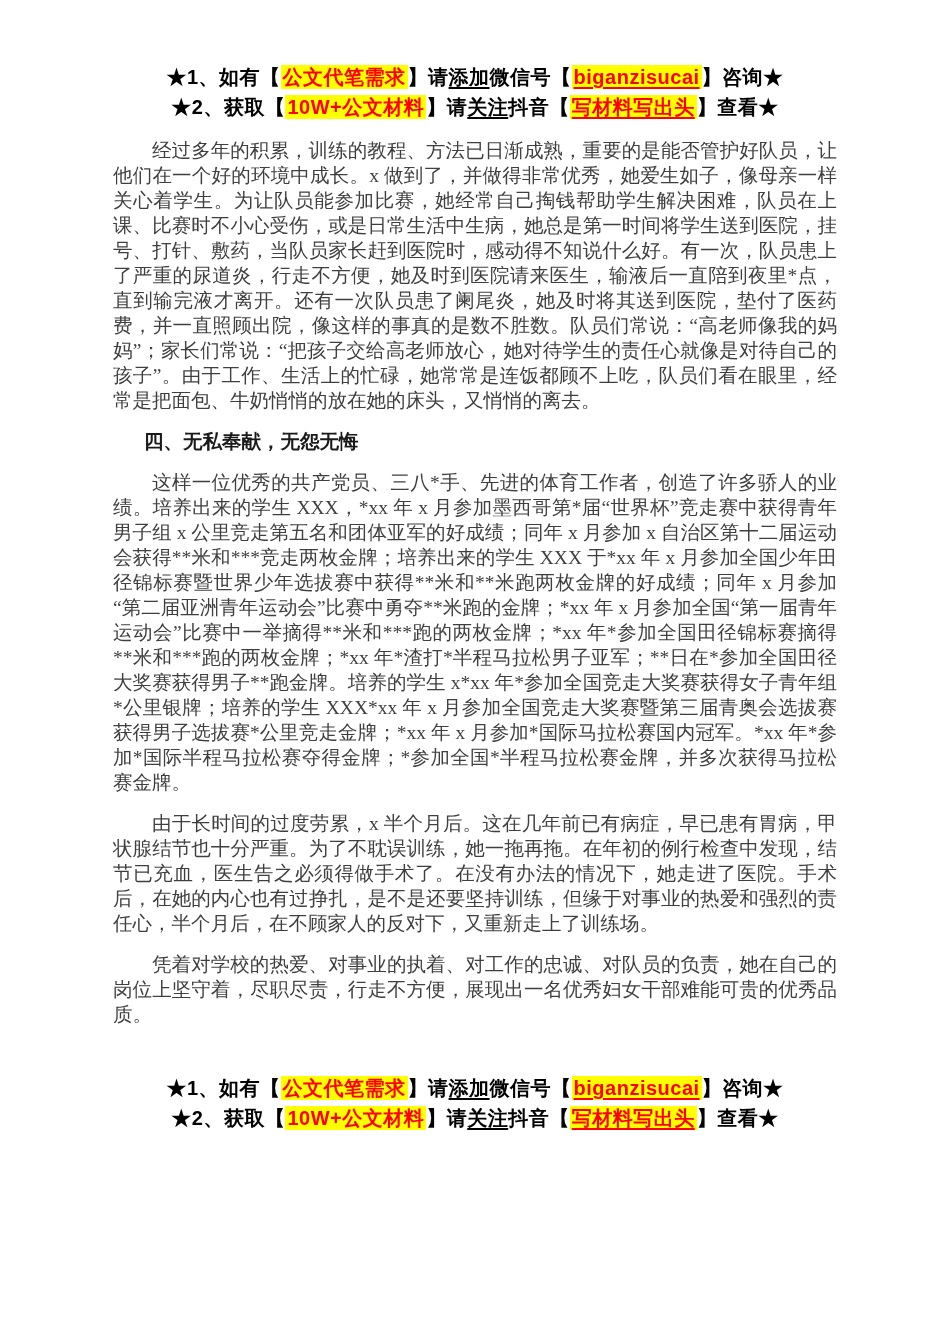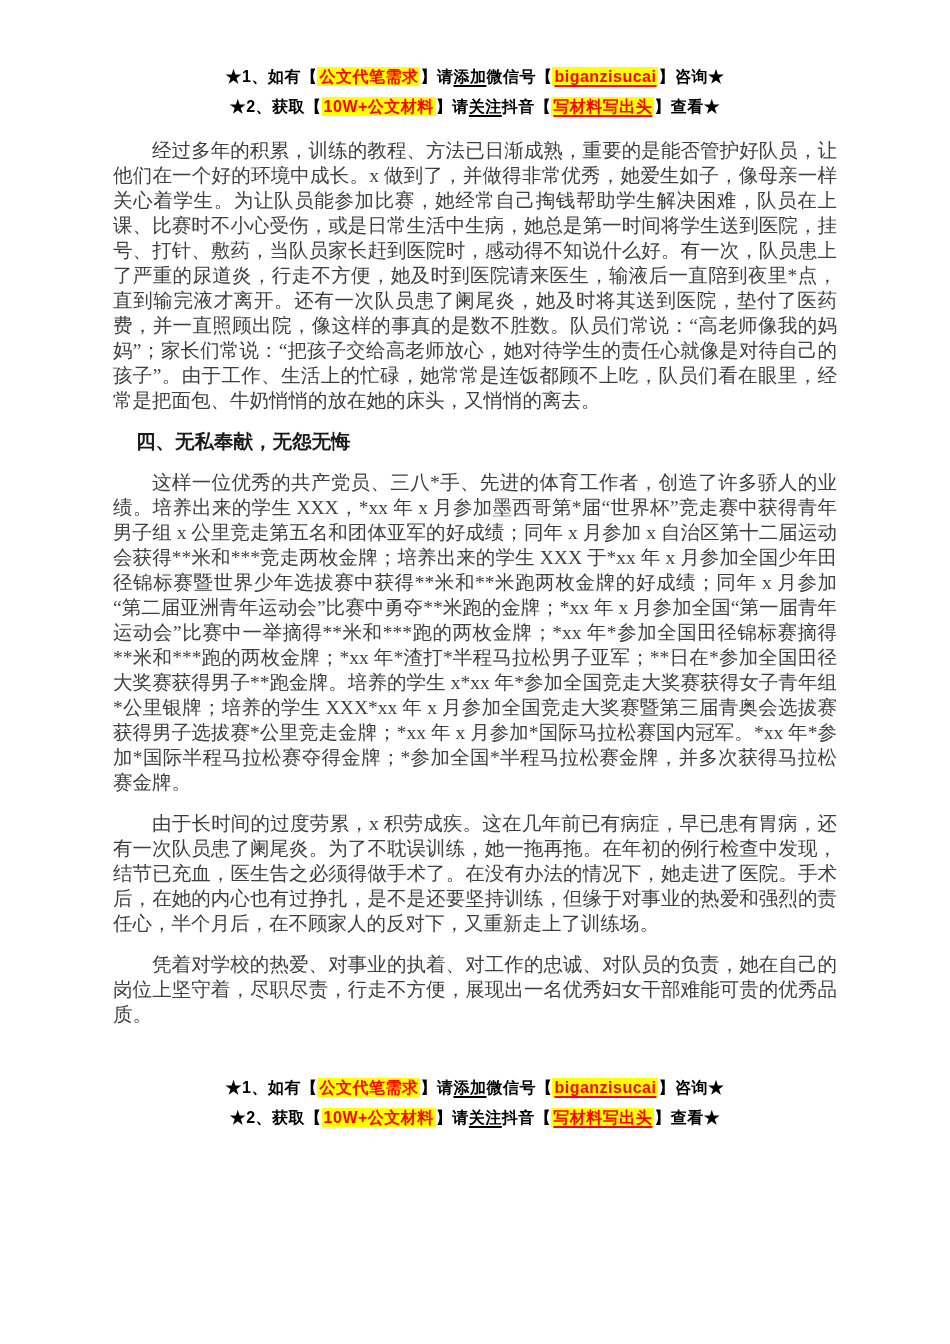--- a/index.html
+++ b/index.html
@@ -21,21 +21,21 @@
     width:950px;height:1344px;
     padding-top:62px;
     overflow:hidden;
     background:var(--page-bg);
   }
   .promo{
     width:100%;
     text-align:center;
     font-family:"Liberation Sans", sans-serif;
     font-weight:bold;
-    font-size:16px;
+    font-size:20px;
     line-height:30px;
     color:var(--promo-text);
     letter-spacing:0.5px;
   }
   .promo-line{white-space:nowrap;}
   .seg{display:inline;}
   .seg-plain{color:var(--promo-text);}
   .seg-red-hl{
     color:var(--accent-red);
     background:var(--highlight);
@@ -62,21 +62,21 @@
     font-size:19.5px;
     line-height:25px;
     color:var(--body-text);
     text-align:justify;
   }
   .body-p{
     margin:16px;
     text-indent:2em;
   }
   .sec-heading{
-    margin:0;
+    margin:8px;
     text-indent:2em;
     font-size:19.5px;
     line-height:25px;
     font-weight:bold;
     color:var(--heading-text);
     font-family:"Liberation Serif","DejaVu Serif", serif;
   }
   .promo-bottom{
     margin-top:46px;
   }
@@ -88,21 +88,21 @@
 
   <div class="promo promo-top">
     <div class="promo-line"><span class="seg seg-plain">★1、如有【</span><span class="seg seg-red-hl">公文代笔需求</span><span class="seg seg-plain">】请</span><span class="seg seg-black-ul">添加</span><span class="seg seg-plain">微信号【</span><span class="seg seg-red-hl-ul">biganzisucai</span><span class="seg seg-plain">】咨询★</span></div>
     <div class="promo-line"><span class="seg seg-plain">★2、获取【</span><span class="seg seg-red-hl">10W+公文材料</span><span class="seg seg-plain">】请</span><span class="seg seg-black-ul">关注</span><span class="seg seg-plain">抖音【</span><span class="seg seg-red-hl-ul">写材料写出头</span><span class="seg seg-plain">】查看★</span></div>
   </div>
 
   <div class="doc-body">
       <p class="body-p">经过多年的积累，训练的教程、方法已日渐成熟，重要的是能否管护好队员，让他们在一个好的环境中成长。x 做到了，并做得非常优秀，她爱生如子，像母亲一样关心着学生。为让队员能参加比赛，她经常自己掏钱帮助学生解决困难，队员在上课、比赛时不小心受伤，或是日常生活中生病，她总是第一时间将学生送到医院，挂号、打针、敷药，当队员家长赶到医院时，感动得不知说什么好。有一次，队员患上了严重的尿道炎，行走不方便，她及时到医院请来医生，输液后一直陪到夜里*点，直到输完液才离开。还有一次队员患了阑尾炎，她及时将其送到医院，垫付了医药费，并一直照顾出院，像这样的事真的是数不胜数。队员们常说：“高老师像我的妈妈”；家长们常说：“把孩子交给高老师放心，她对待学生的责任心就像是对待自己的孩子”。由于工作、生活上的忙碌，她常常是连饭都顾不上吃，队员们看在眼里，经常是把面包、牛奶悄悄的放在她的床头，又悄悄的离去。</p>
       <h2 class="sec-heading">四、无私奉献，无怨无悔</h2>
       <p class="body-p">这样一位优秀的共产党员、三八*手、先进的体育工作者，创造了许多骄人的业绩。培养出来的学生 XXX，*xx 年 x 月参加墨西哥第*届“世界杯”竞走赛中获得青年男子组 x 公里竞走第五名和团体亚军的好成绩；同年 x 月参加 x 自治区第十二届运动会获得**米和***竞走两枚金牌；培养出来的学生 XXX 于*xx 年 x 月参加全国少年田径锦标赛暨世界少年选拔赛中获得**米和**米跑两枚金牌的好成绩；同年 x 月参加“第二届亚洲青年运动会”比赛中勇夺**米跑的金牌；*xx 年 x 月参加全国“第一届青年运动会”比赛中一举摘得**米和***跑的两枚金牌；*xx 年*参加全国田径锦标赛摘得**米和***跑的两枚金牌；*xx 年*渣打*半程马拉松男子亚军；**日在*参加全国田径大奖赛获得男子**跑金牌。培养的学生 x*xx 年*参加全国竞走大奖赛获得女子青年组*公里银牌；培养的学生 XXX*xx 年 x 月参加全国竞走大奖赛暨第三届青奥会选拔赛获得男子选拔赛*公里竞走金牌；*xx 年 x 月参加*国际马拉松赛国内冠军。*xx 年*参加*国际半程马拉松赛夺得金牌；*参加全国*半程马拉松赛金牌，并多次获得马拉松赛金牌。</p>
-      <p class="body-p">由于长时间的过度劳累，x 积劳成疾。这在几年前已有病症，早已患有胃病，还有一次队员患了阑尾炎。为了不耽误训练，她一拖再拖。在年初的例行检查中发现，结节已充血，医生告之必须得做手术了。在没有办法的情况下，她走进了医院。手术后，在她的内心也有过挣扎，是不是还要坚持训练，但缘于对事业的热爱和强烈的责任心，半个月后，在不顾家人的反对下，又重新走上了训练场。</p>
+      <p class="body-p">由于长时间的过度劳累，x 半个月后。这在几年前已有病症，早已患有胃病，甲状腺结节也十分严重。为了不耽误训练，她一拖再拖。在年初的例行检查中发现，结节已充血，医生告之必须得做手术了。在没有办法的情况下，她走进了医院。手术后，在她的内心也有过挣扎，是不是还要坚持训练，但缘于对事业的热爱和强烈的责任心，半个月后，在不顾家人的反对下，又重新走上了训练场。</p>
       <p class="body-p">凭着对学校的热爱、对事业的执着、对工作的忠诚、对队员的负责，她在自己的岗位上坚守着，尽职尽责，行走不方便，展现出一名优秀妇女干部难能可贵的优秀品质。</p>
     </div>
 
   <div class="promo promo-bottom">
     <div class="promo-line"><span class="seg seg-plain">★1、如有【</span><span class="seg seg-red-hl">公文代笔需求</span><span class="seg seg-plain">】请</span><span class="seg seg-black-ul">添加</span><span class="seg seg-plain">微信号【</span><span class="seg seg-red-hl-ul">biganzisucai</span><span class="seg seg-plain">】咨询★</span></div>
     <div class="promo-line"><span class="seg seg-plain">★2、获取【</span><span class="seg seg-red-hl">10W+公文材料</span><span class="seg seg-plain">】请</span><span class="seg seg-black-ul">关注</span><span class="seg seg-plain">抖音【</span><span class="seg seg-red-hl-ul">写材料写出头</span><span class="seg seg-plain">】查看★</span></div>
   </div>
 
 </div>
 

